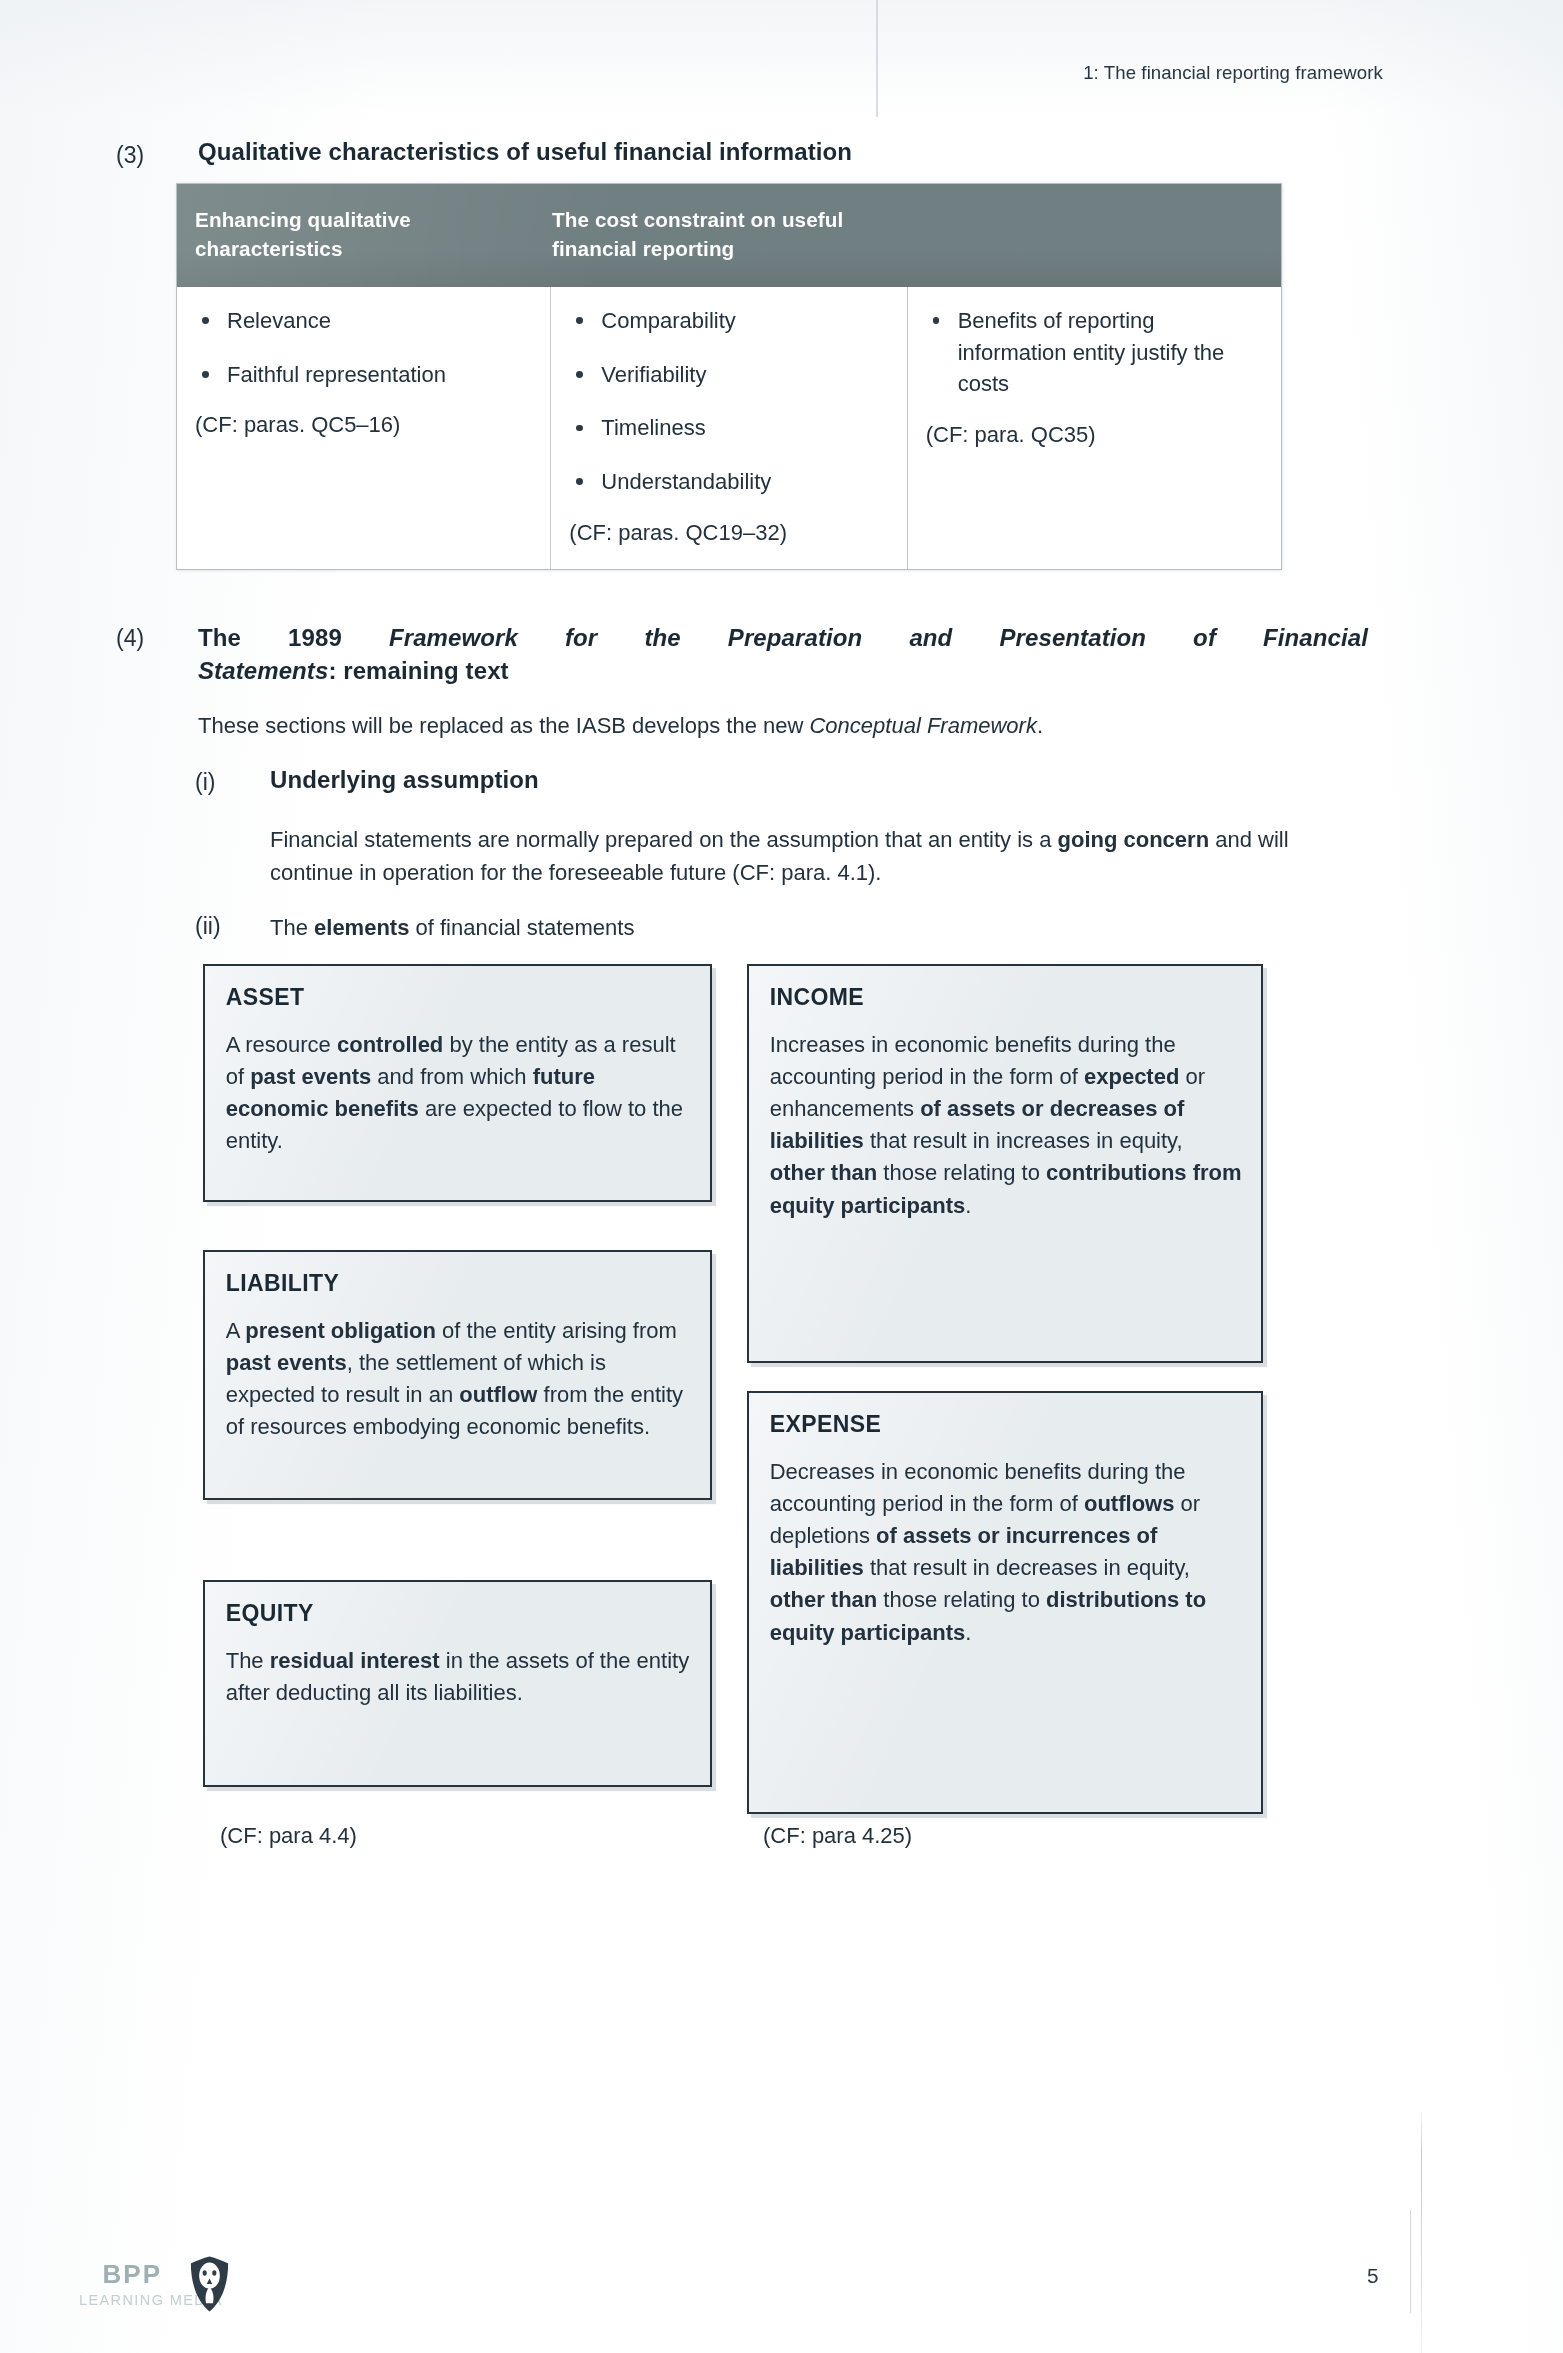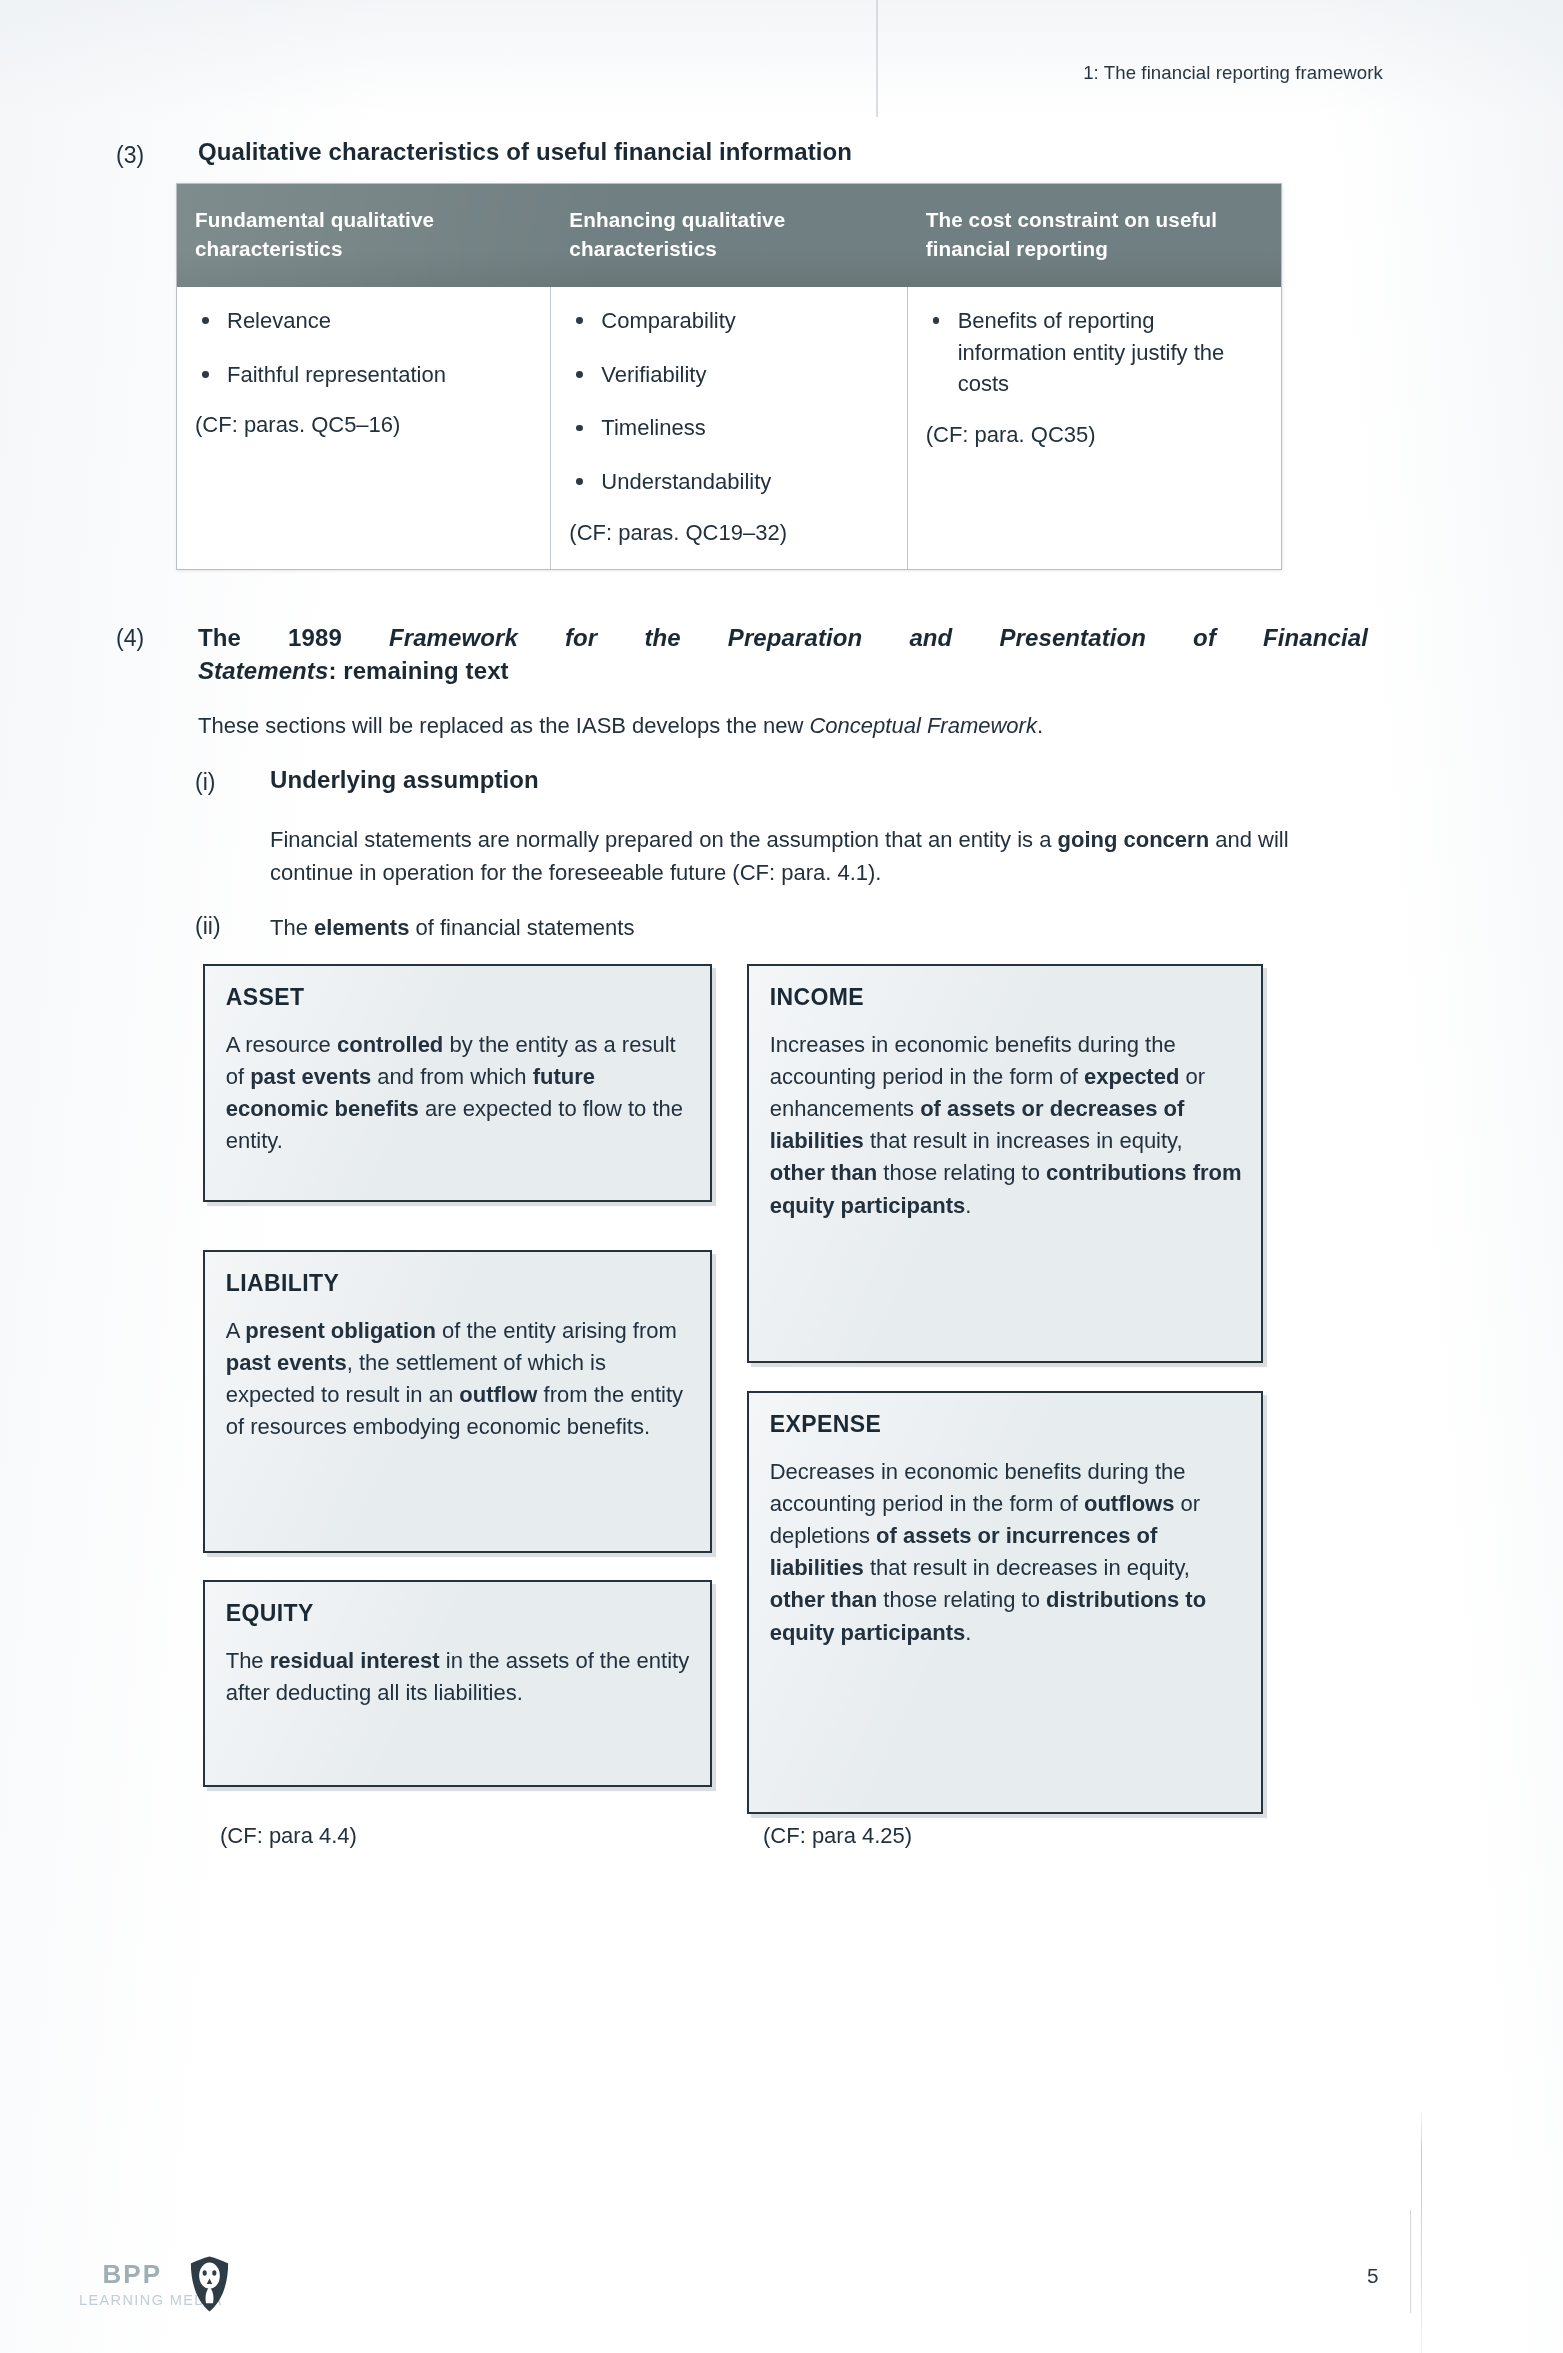--- a/index.html
+++ b/index.html
@@ -248,21 +248,20 @@
   <div class="scan-line-mid"></div>
   <div class="scan-line-right"></div>
 
   <div class="running-head">1: The financial reporting framework</div>
 
   <div class="marker" style="left:116px; top:142px;">(3)</div>
   <div class="h-level1" style="left:198px; top:138px; width:1088px;">Qualitative characteristics of useful financial information</div>
 
   <div class="qc-table">
     <div class="qc-head">
-      <div class="cell col-a">Fundamental qualitative characteristics</div>
       <div class="cell col-b">Enhancing qualitative characteristics</div>
       <div class="cell col-c">The cost constraint on useful financial reporting</div>
     </div>
     <div class="qc-body">
 
       <div class="cell col-a">
         <ul class="qc-list">
           <li>Relevance</li>
           <li>Faithful representation</li>
         </ul>
@@ -315,21 +314,21 @@
 
   <div class="def-box" style="left:203px; top:964px; width:509px; height:238px;">
     <div class="def-inner">
       <div class="def-title">ASSET</div>
       <div class="def-body">
         <span>A resource </span><b>controlled</b><span> by the entity as a result of </span><b>past events</b><span> and from which </span><b>future economic benefits</b><span> are expected to flow to the entity.</span>
       </div>
     </div>
   </div>
 
-  <div class="def-box" style="left:203px; top:1250px; width:509px; height:303px;">
+  <div class="def-box" style="left:203px; top:1250px; width:509px; height:250px;">
     <div class="def-inner">
       <div class="def-title">LIABILITY</div>
       <div class="def-body">
         <span>A </span><b>present obligation</b><span> of the entity arising from </span><b>past events</b><span>, the settlement of which is expected to result in an </span><b>outflow</b><span> from the entity of resources embodying economic benefits.</span>
       </div>
     </div>
   </div>
 
   <div class="def-box" style="left:203px; top:1580px; width:509px; height:207px;">
     <div class="def-inner">

